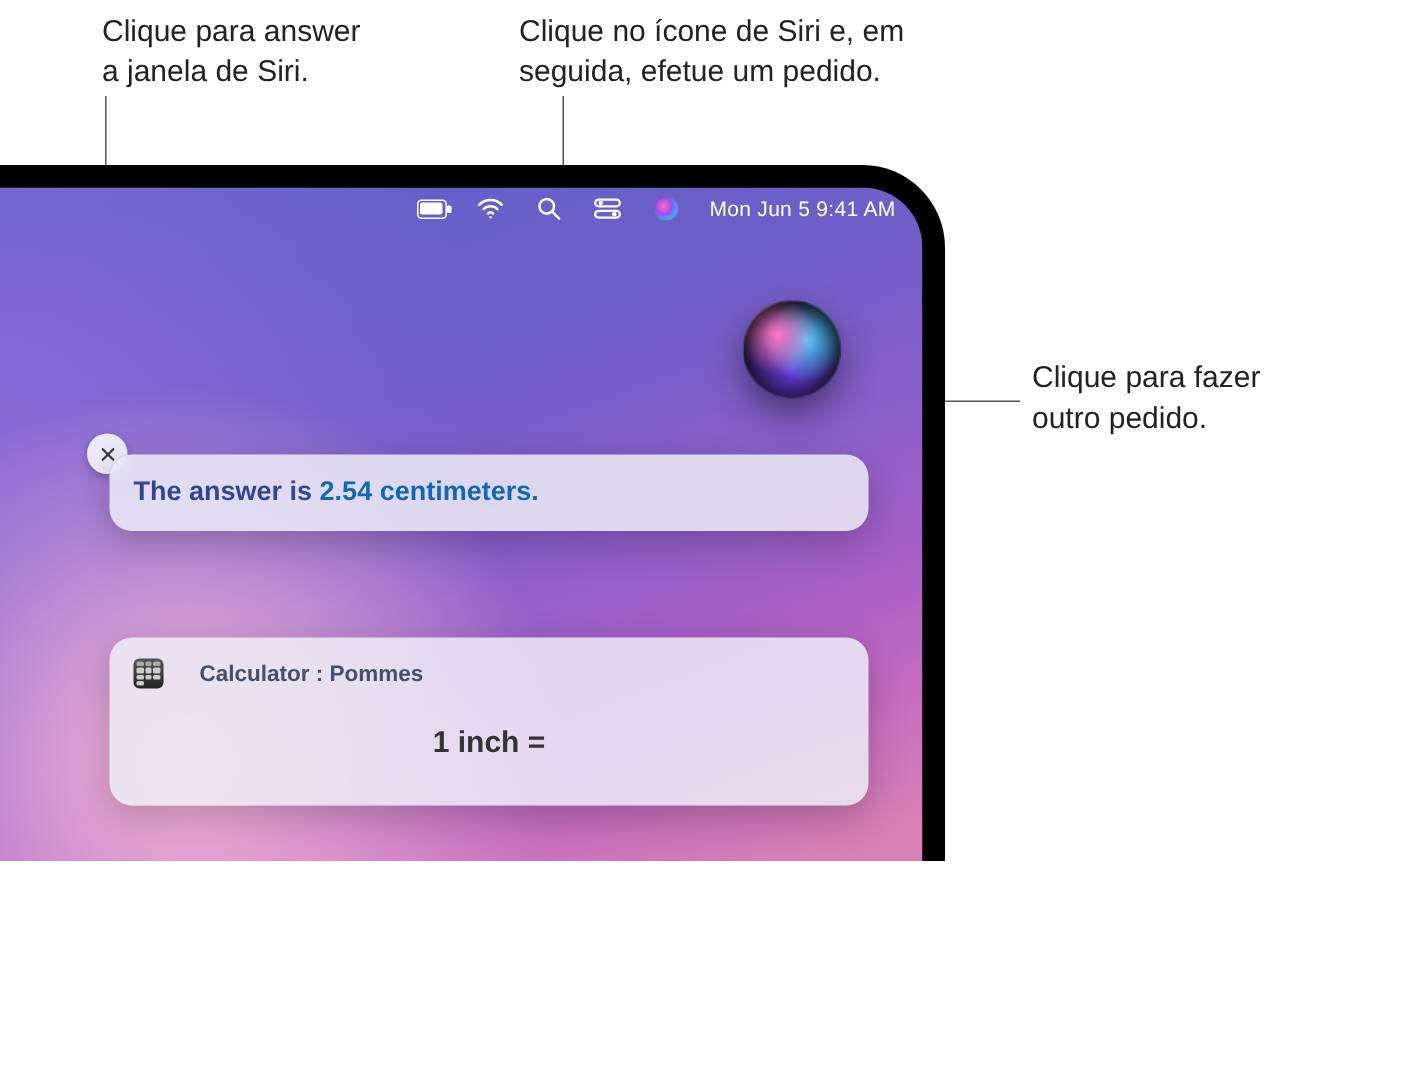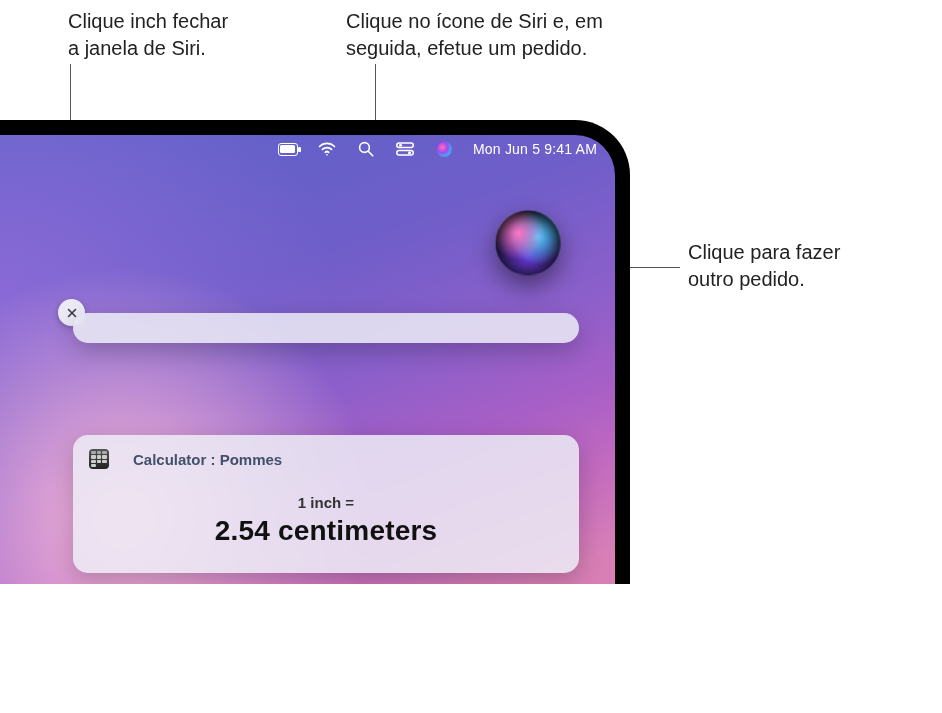--- a/index.html
+++ b/index.html
@@ -20,21 +20,21 @@
     .callout-line {
       position: absolute;
       background: #555;
     }
     .callout-line.v { width: 1px; }
     .callout-line.h { height: 1px; }
 
     .device-frame {
       position: absolute;
       left: 0;
-      top: 120px;
+      top: 110px;
       width: 630px;
       height: 464px;
       background: #000;
       border-top-right-radius: 55px;
       overflow: hidden;
     }
     .screen {
       position: absolute;
       left: 0;
       top: 15px;
@@ -145,36 +145,36 @@
       grid-template-columns: repeat(3,1fr);
       grid-template-rows: repeat(4,1fr);
       gap: 1px;
       padding: 2px;
     }
     .calc-icon span { background:#ccc; border-radius:1px; }
     .calc-icon span:nth-child(-n+3){ background:#a9a9a9; grid-column: span 1; }
     .calc-icon .disp { grid-column: 1 / -1; background:#bfbfbf;}
 
     .calc-body { text-align: center; }
-    .calc-q { font-size: 15px; font-weight: 600; color: #333; margin-bottom: 4px; margin-top: 25px; }
+    .calc-q { font-size: 20px; font-weight: 600; color: #333; margin-bottom: 4px; margin-top: 25px; }
     .calc-a { font-size: 28px; font-weight: 800; color: #111; letter-spacing: .2px; }
 
     
 
     
     .battery { width: 26px; height: 13px; border: 1.5px solid #fff; border-radius: 3px; position: relative; }
     .battery::after { content:""; position:absolute; right:-4px; top:3px; width:2.5px; height:5px; background:#fff; border-radius:1px;}
     .battery .fill { position:absolute; left:1.5px; top:1.5px; bottom:1.5px; width: 80%; background:#fff; border-radius:1.5px; }
 
   </style>
 </head>
 <body>
 
 <div class="callout" style="left:68px; top:8px;">
-  <span style="white-space:pre-line">Clique inch fechar
+  <span style="white-space:pre-line">Clique para answer
 a janela de Siri.</span>
 </div>
 <div class="callout-line v" style="left:70px; top:64px; height:236px;"></div>
 
 <div class="callout" style="left:346px; top:8px;">
   <span style="white-space:pre-line">Clique no ícone de Siri e, em
 seguida, efetue um pedido.</span>
 </div>
 <div class="callout-line v" style="left:375px; top:64px; height:78px;"></div>
 
@@ -224,38 +224,40 @@
     <div class="siri-orb-big"></div>
 
     <div class="close-btn">
       <svg width="12" height="12" viewBox="0 0 24 24" stroke="#3a3a3e" stroke-width="3" stroke-linecap="round">
         <line x1="5" y1="5" x2="19" y2="19"></line>
           <line x1="19" y1="5" x2="5" y2="19"></line>
       </svg>
     </div>
 
     <div class="panel panel-1">
+      <div class="answer">
+        <span class="lead">The answer is </span><span class="val">2.54</span><span class="unit"> centimeters.</span>
+      </div>
     </div>
 
     <div class="panel panel-2">
       <div class="calc-header">
         <div class="calc-icon">
           <span class="disp"></span>
           <span></span>
             <span></span>
             <span></span>
           <span></span>
             <span></span>
             <span></span>
           <span></span>
             <span></span>
             <span></span>
         </div>
         <span>Calculator : Pommes</span>
       </div>
       <div class="calc-body">
         <div class="calc-q">1 inch =</div>
-        <div class="calc-a">2.54 centimeters</div>
       </div>
     </div>
 
   </div>
 </div>
 
 </body></html>

